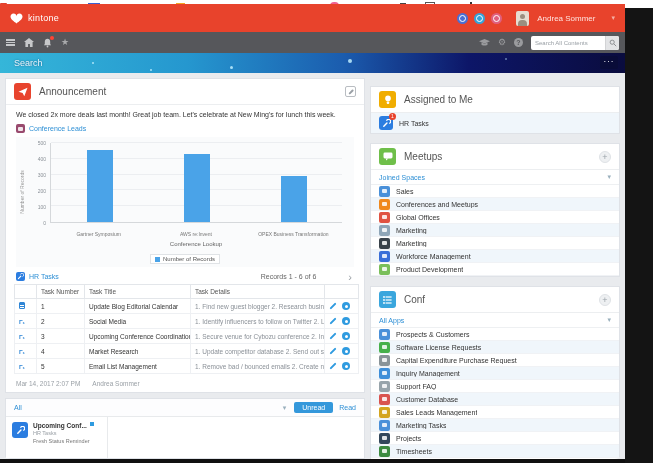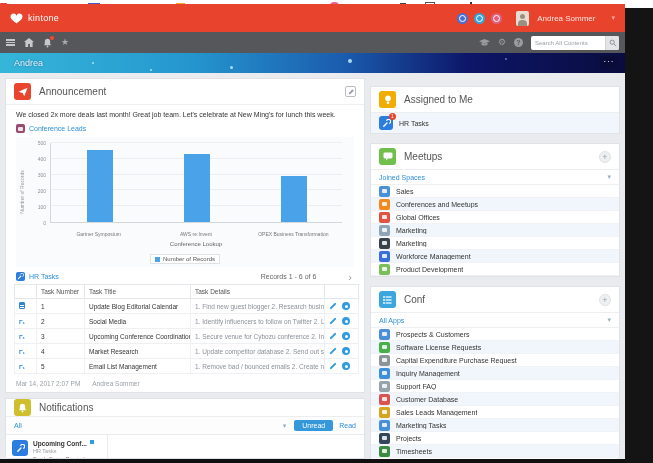--- a/index.html
+++ b/index.html
@@ -206,21 +206,21 @@
             <svg width="8" height="8" viewBox="0 0 10 10">
                 <circle cx="4" cy="4" r="2.6" fill="none" stroke="#8b8d90" stroke-width="1.2"></circle>
                 <path d="M6 6 L9 9" stroke="#8b8d90" stroke-width="1.2"></path>
               </svg>
           </span>
         </div>
       </div>
     </nav>
 
     <div class="portal-banner">
-      <span class="portal-title">Andrea</span>
+      <span class="portal-title">Search</span>
       <span class="dot" style="left:230px;top:13px;width:3px;height:3px;"></span>
       <span class="dot" style="left:348px;top:6px;width:4px;height:4px;"></span>
       <span class="dot" style="left:150px;top:16px;width:2px;height:2px;"></span>
       <span class="dot" style="left:92px;top:9px;width:2px;height:2px;"></span>
       <span class="dot" style="left:505px;top:5px;width:2px;height:2px;opacity:.5;"></span>
       <span class="portal-more">···</span>
     </div>
 
     <main class="content">
 
@@ -380,29 +380,20 @@
               </tbody>
           </table>
 
           <div class="ann-footer">
             <span>Mar 14, 2017 2:07 PM</span>
             <span>Andrea Sommer</span>
           </div>
         </div>
 
         <div class="card notif-card">
-          <div class="card-head">
-            <span class="sec-icon" style="background:#cfbf2d;">
-              <svg width="9" height="10" viewBox="0 0 10 11">
-                  <path d="M5 0.8 C6.8 0.8 8 2.2 8 4 V6.5 L9 8 H1 L2 6.5 V4 C2 2.2 3.2 0.8 5 0.8 Z" fill="#fff"></path>
-                  <circle cx="5" cy="9.4" r="1" fill="#fff"></circle>
-                </svg>
-            </span>
-            <span class="card-title">Notifications</span>
-          </div>
           <div class="notif-filter">
             <span class="flt">All</span>
             <span class="flt-caret">▾</span>
             <button class="unread-btn">Unread</button>
             <span class="read-btn">Read</span>
           </div>
           <div class="notif-list">
               <div class="notif-item">
                 <span class="notif-icon">
                   <svg width="9" height="9" viewBox="0 0 10 10">

